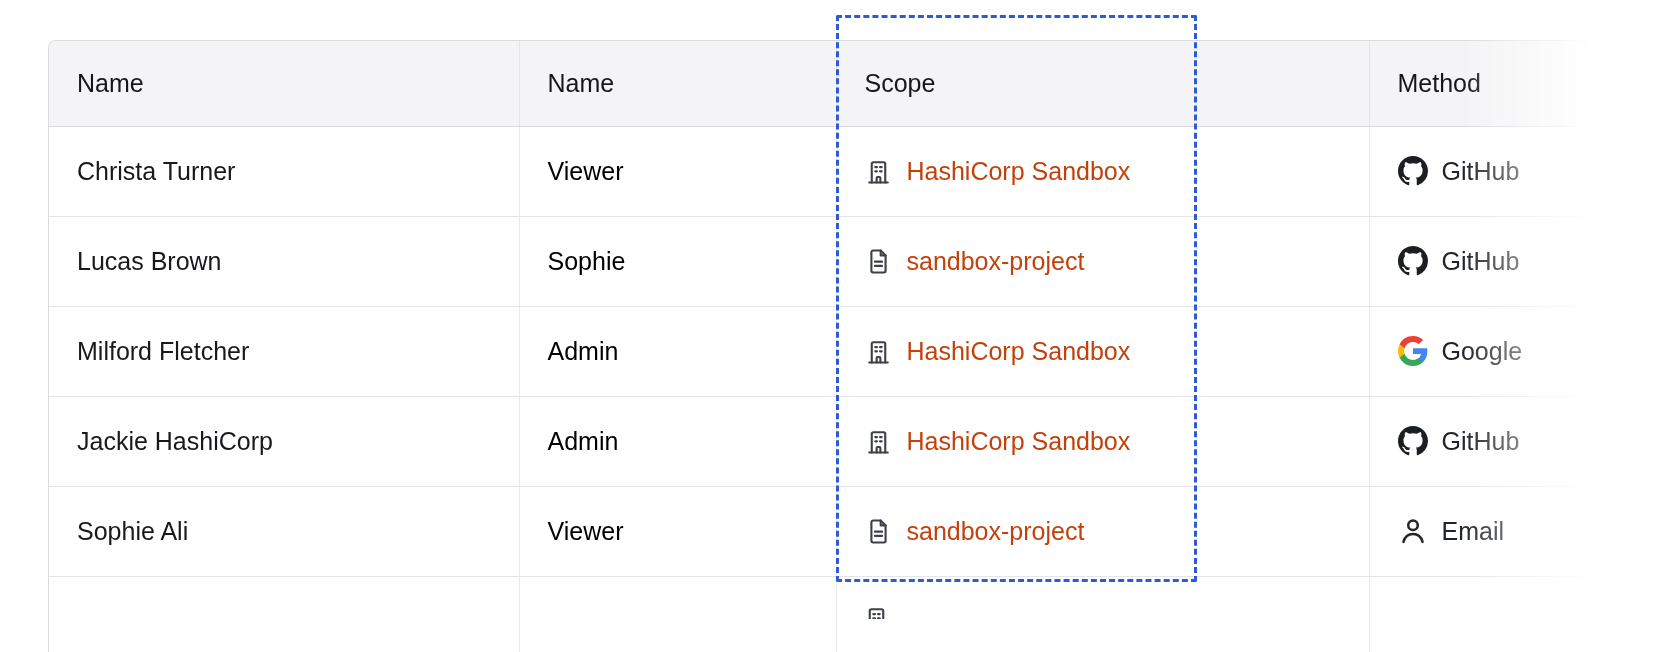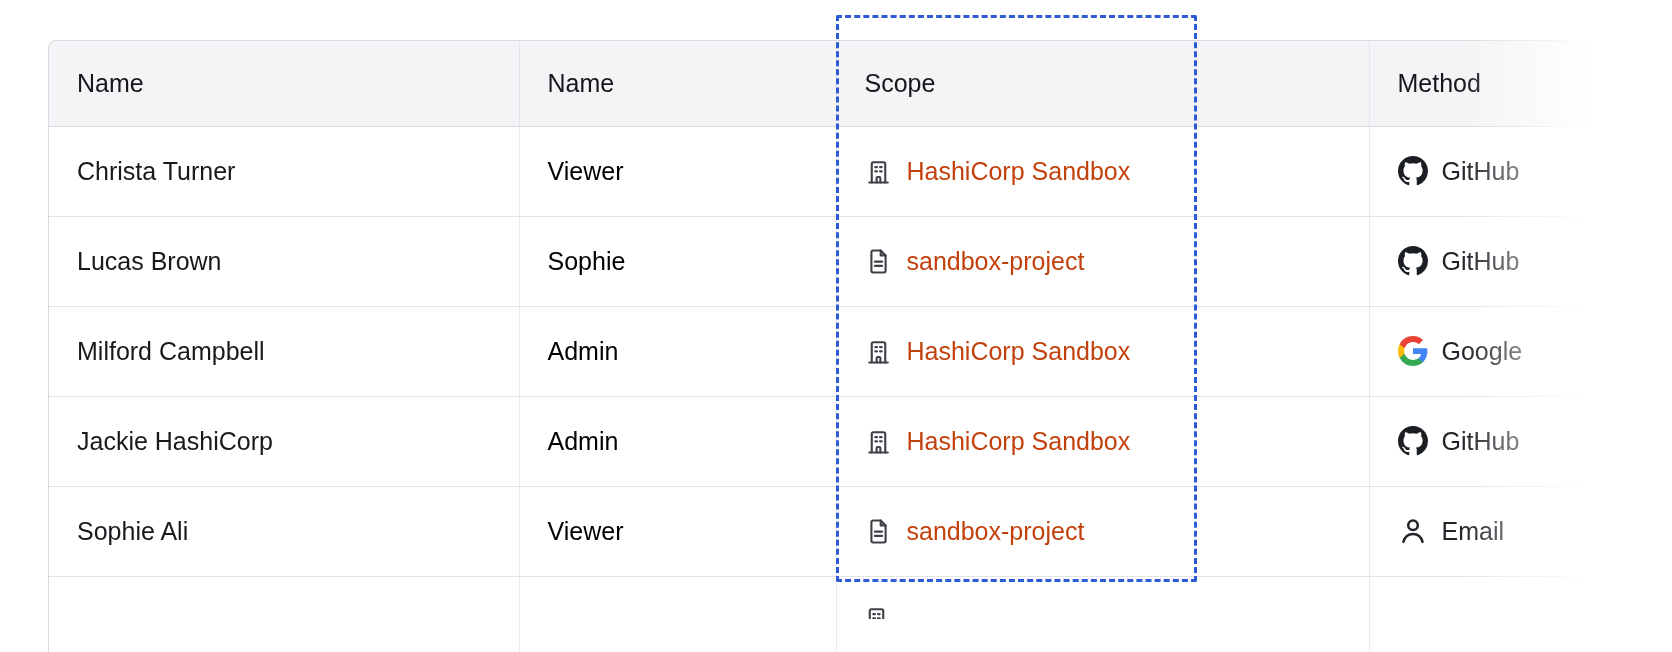--- a/index.html
+++ b/index.html
@@ -148,21 +148,21 @@
                   <svg viewBox="0 0 16 16">
                     <path fill="#1b1f23" fill-rule="evenodd" clip-rule="evenodd" d="M8 0C3.58 0 0 3.58 0 8c0 3.54 2.29 6.53 5.47 7.59.4.07.55-.17.55-.38 0-.19-.01-.82-.01-1.49-2.01.37-2.53-.49-2.69-.94-.09-.23-.48-.94-.82-1.13-.28-.15-.68-.52-.01-.53.63-.01 1.08.58 1.23.82.72 1.21 1.87.87 2.33.66.07-.52.28-.87.51-1.07-1.78-.2-3.64-.89-3.64-3.95 0-.87.31-1.59.82-2.15-.08-.2-.36-1.02.08-2.12 0 0 .67-.21 2.2.82.64-.18 1.32-.27 2-.27.68 0 1.36.09 2 .27 1.53-1.04 2.2-.82 2.2-.82.44 1.1.16 1.92.08 2.12.51.56.82 1.27.82 2.15 0 3.07-1.87 3.75-3.65 3.95.29.25.54.73.54 1.48 0 1.07-.01 1.93-.01 2.2 0 .21.15.46.55.38A8.013 8.013 0 0 0 16 8c0-4.42-3.58-8-8-8z"></path>
                   </svg>
                 </span>
         <span class="method-text">GitHub</span>
       </div>
     </td>
   </tr>
           <tr>
     <td class="td-name">
-      <a class="name-link">Milford Campbell</a>
+      <a class="name-link">Milford Fletcher</a>
     </td>
     <td class="td-role">
       <span class="role-text">Admin</span>
     </td>
     <td class="td-scope">
       <div class="cellflex">
         <span class="icon scope-icon">
                   <svg viewBox="0 0 16 16" fill="none" stroke="#3d4046" stroke-width="1.25" stroke-linecap="round" stroke-linejoin="round">
                     <path d="M4 14.5V3.5a1 1 0 0 1 1-1h6a1 1 0 0 1 1 1v11"></path>
                     <path d="M2.5 14.5h11"></path>

